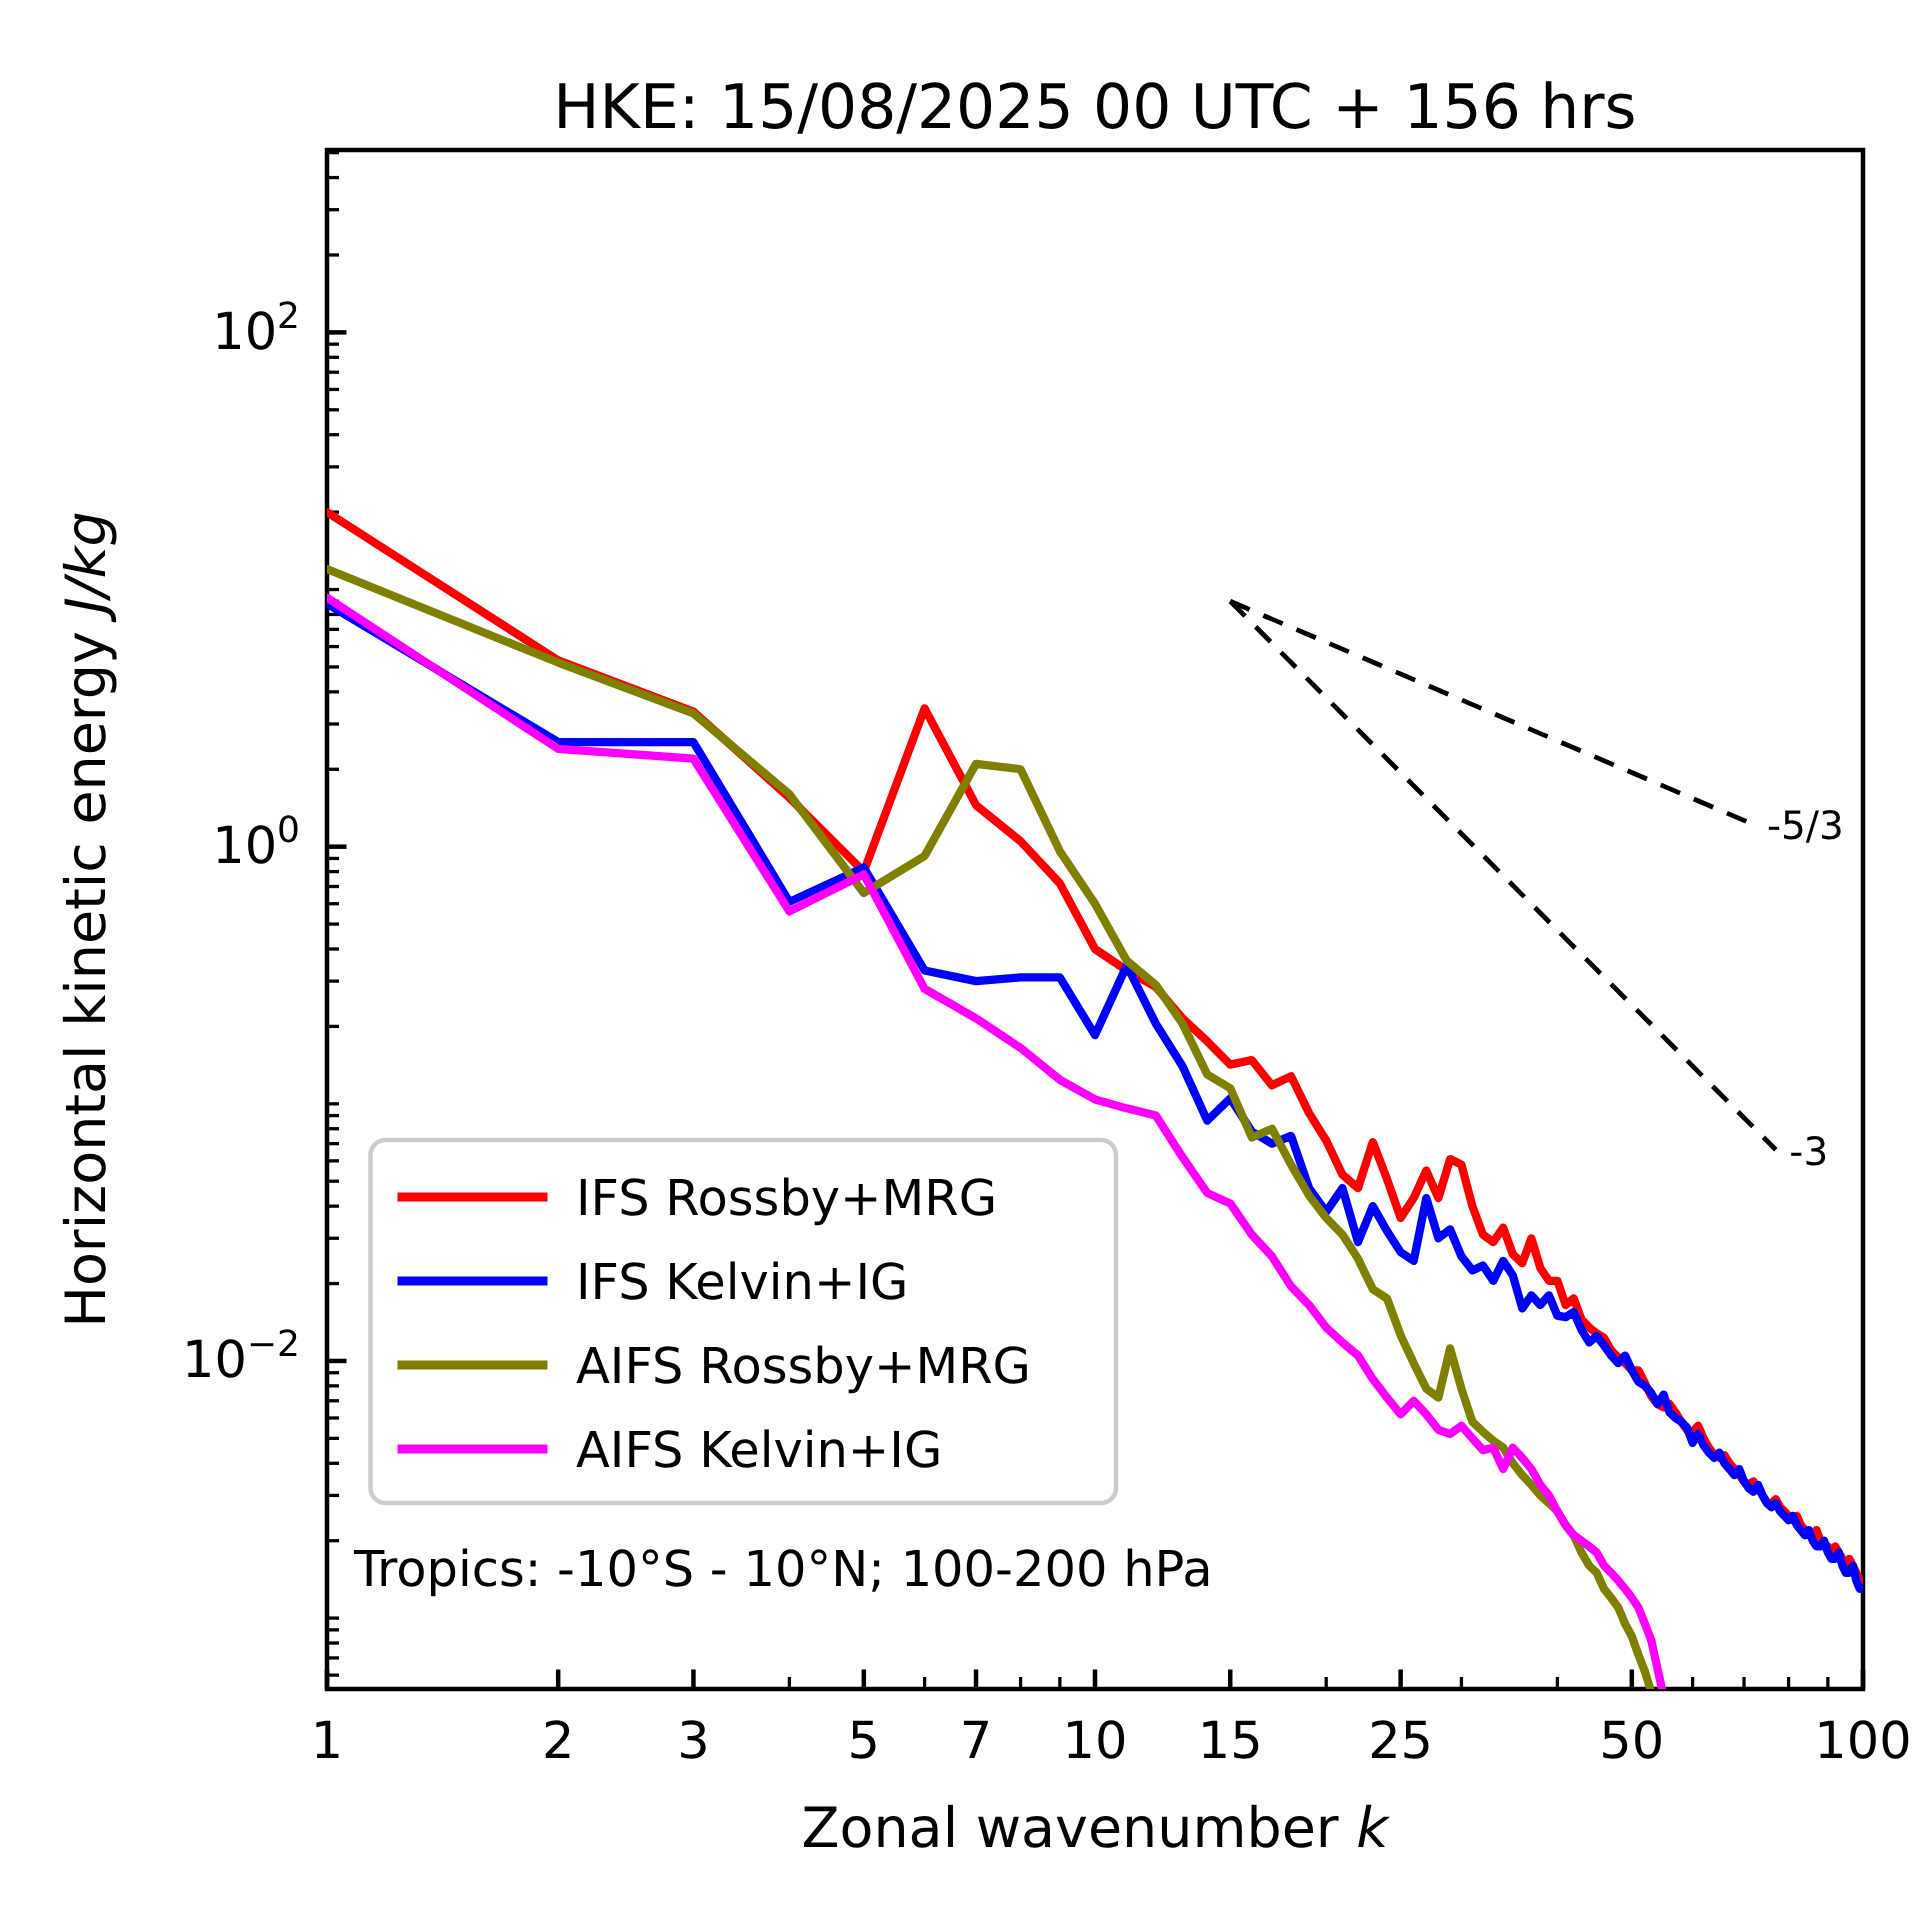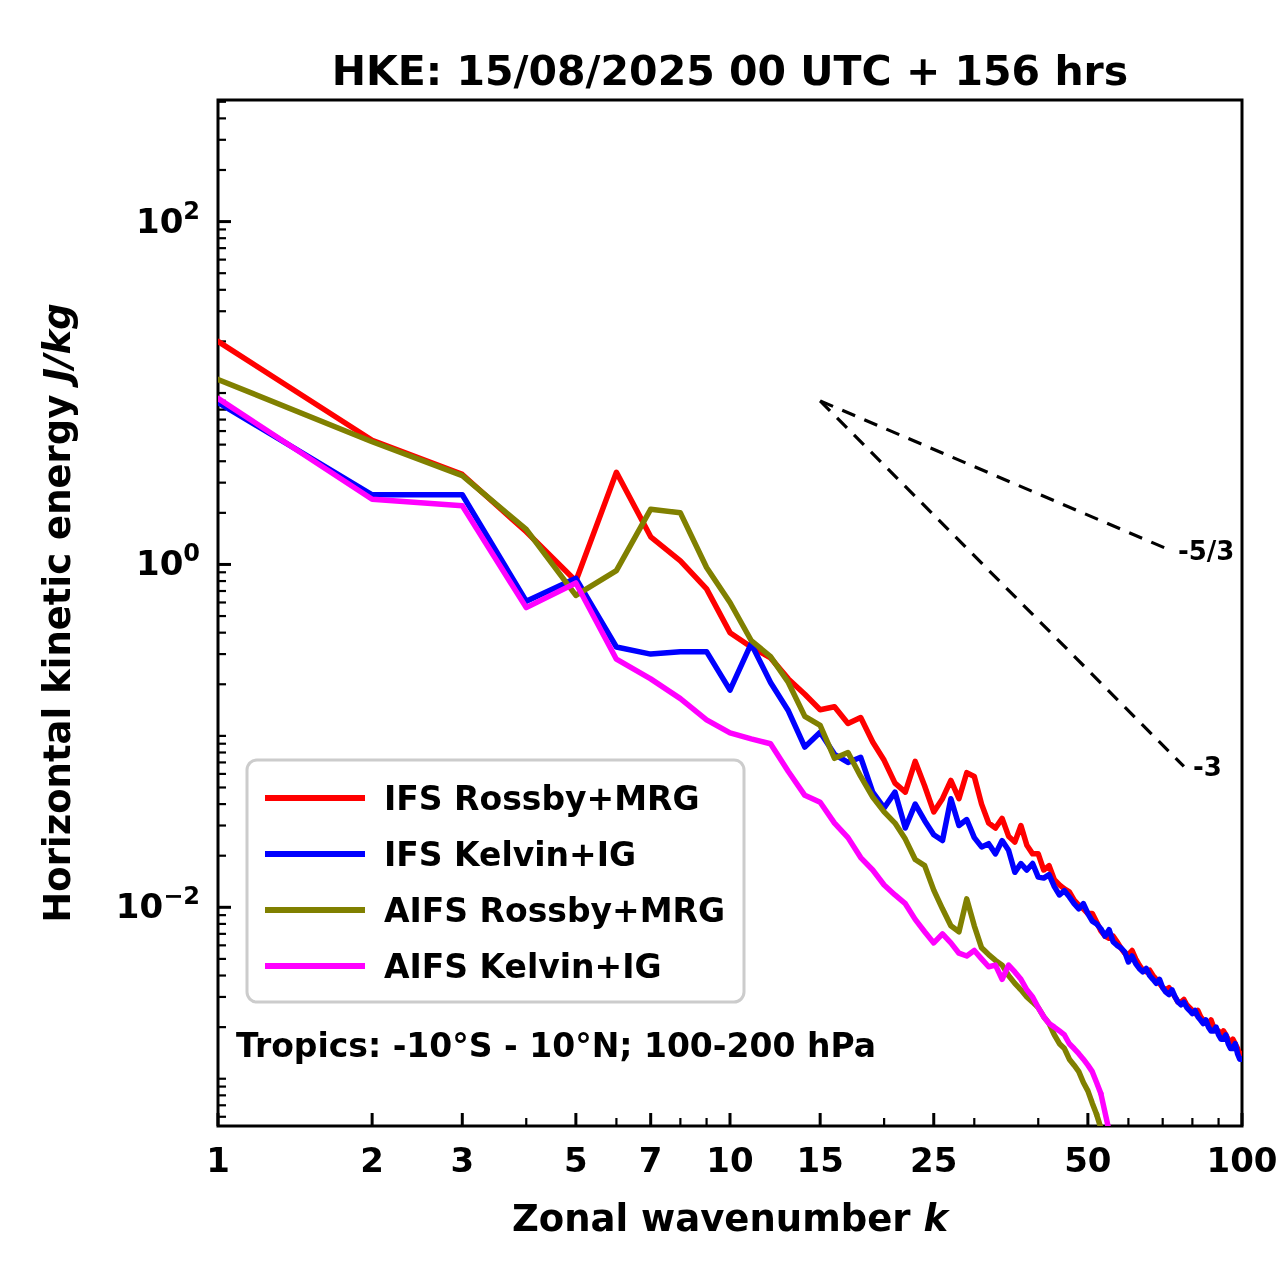--- a/index.html
+++ b/index.html
@@ -1,18 +1,18 @@
 <!DOCTYPE html>
 <html><head>
 <meta charset="utf-8">
 <style>
   html,body{margin:0;padding:0;background:#ffffff;}
   body{width:1280px;height:1288px;position:relative;overflow:hidden;
        font-family:"DejaVu Sans","Liberation Sans",sans-serif;color:#000;}
-  #root{position:absolute;inset:0;font-weight:bold;}
+  #root{position:absolute;inset:0;}
   svg{display:block;}
   .ttl{font-size:41px;fill:#000;}
   .tick-lbl{font-size:34px;fill:#000;}
   .ax-lbl{font-size:37px;fill:#000;}
   .slope-lbl{font-size:26px;fill:#000;}
   .legend-lbl{font-size:33px;fill:#000;}
   .annot{font-size:33px;fill:#000;}
   .ital{font-style:italic;}
 </style>
 </head>

